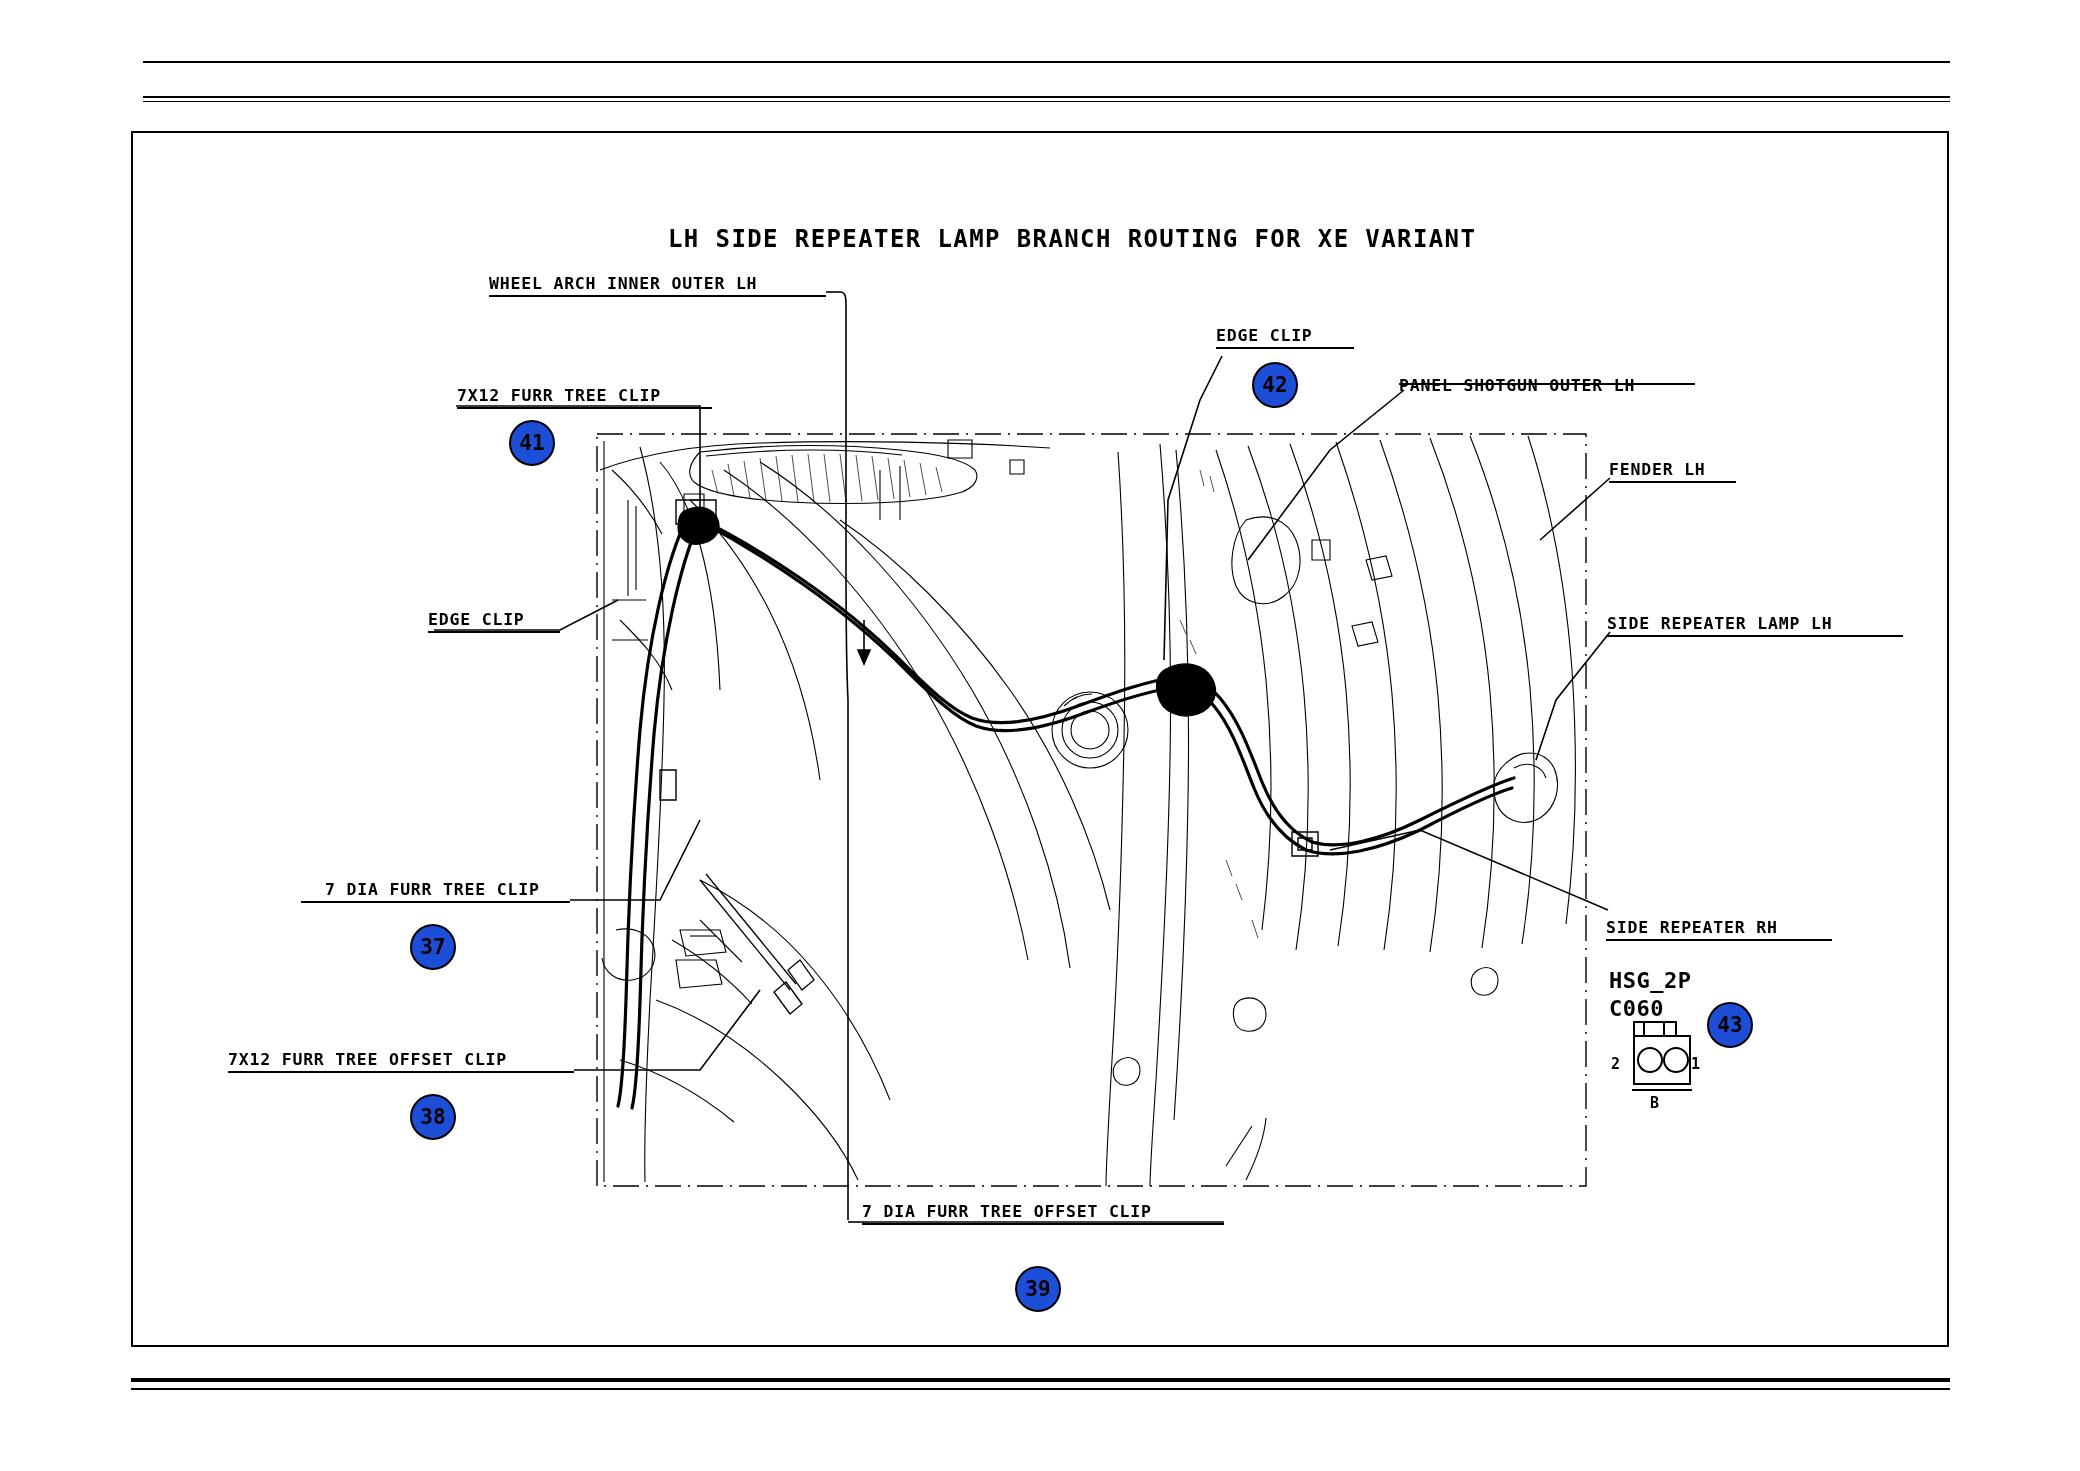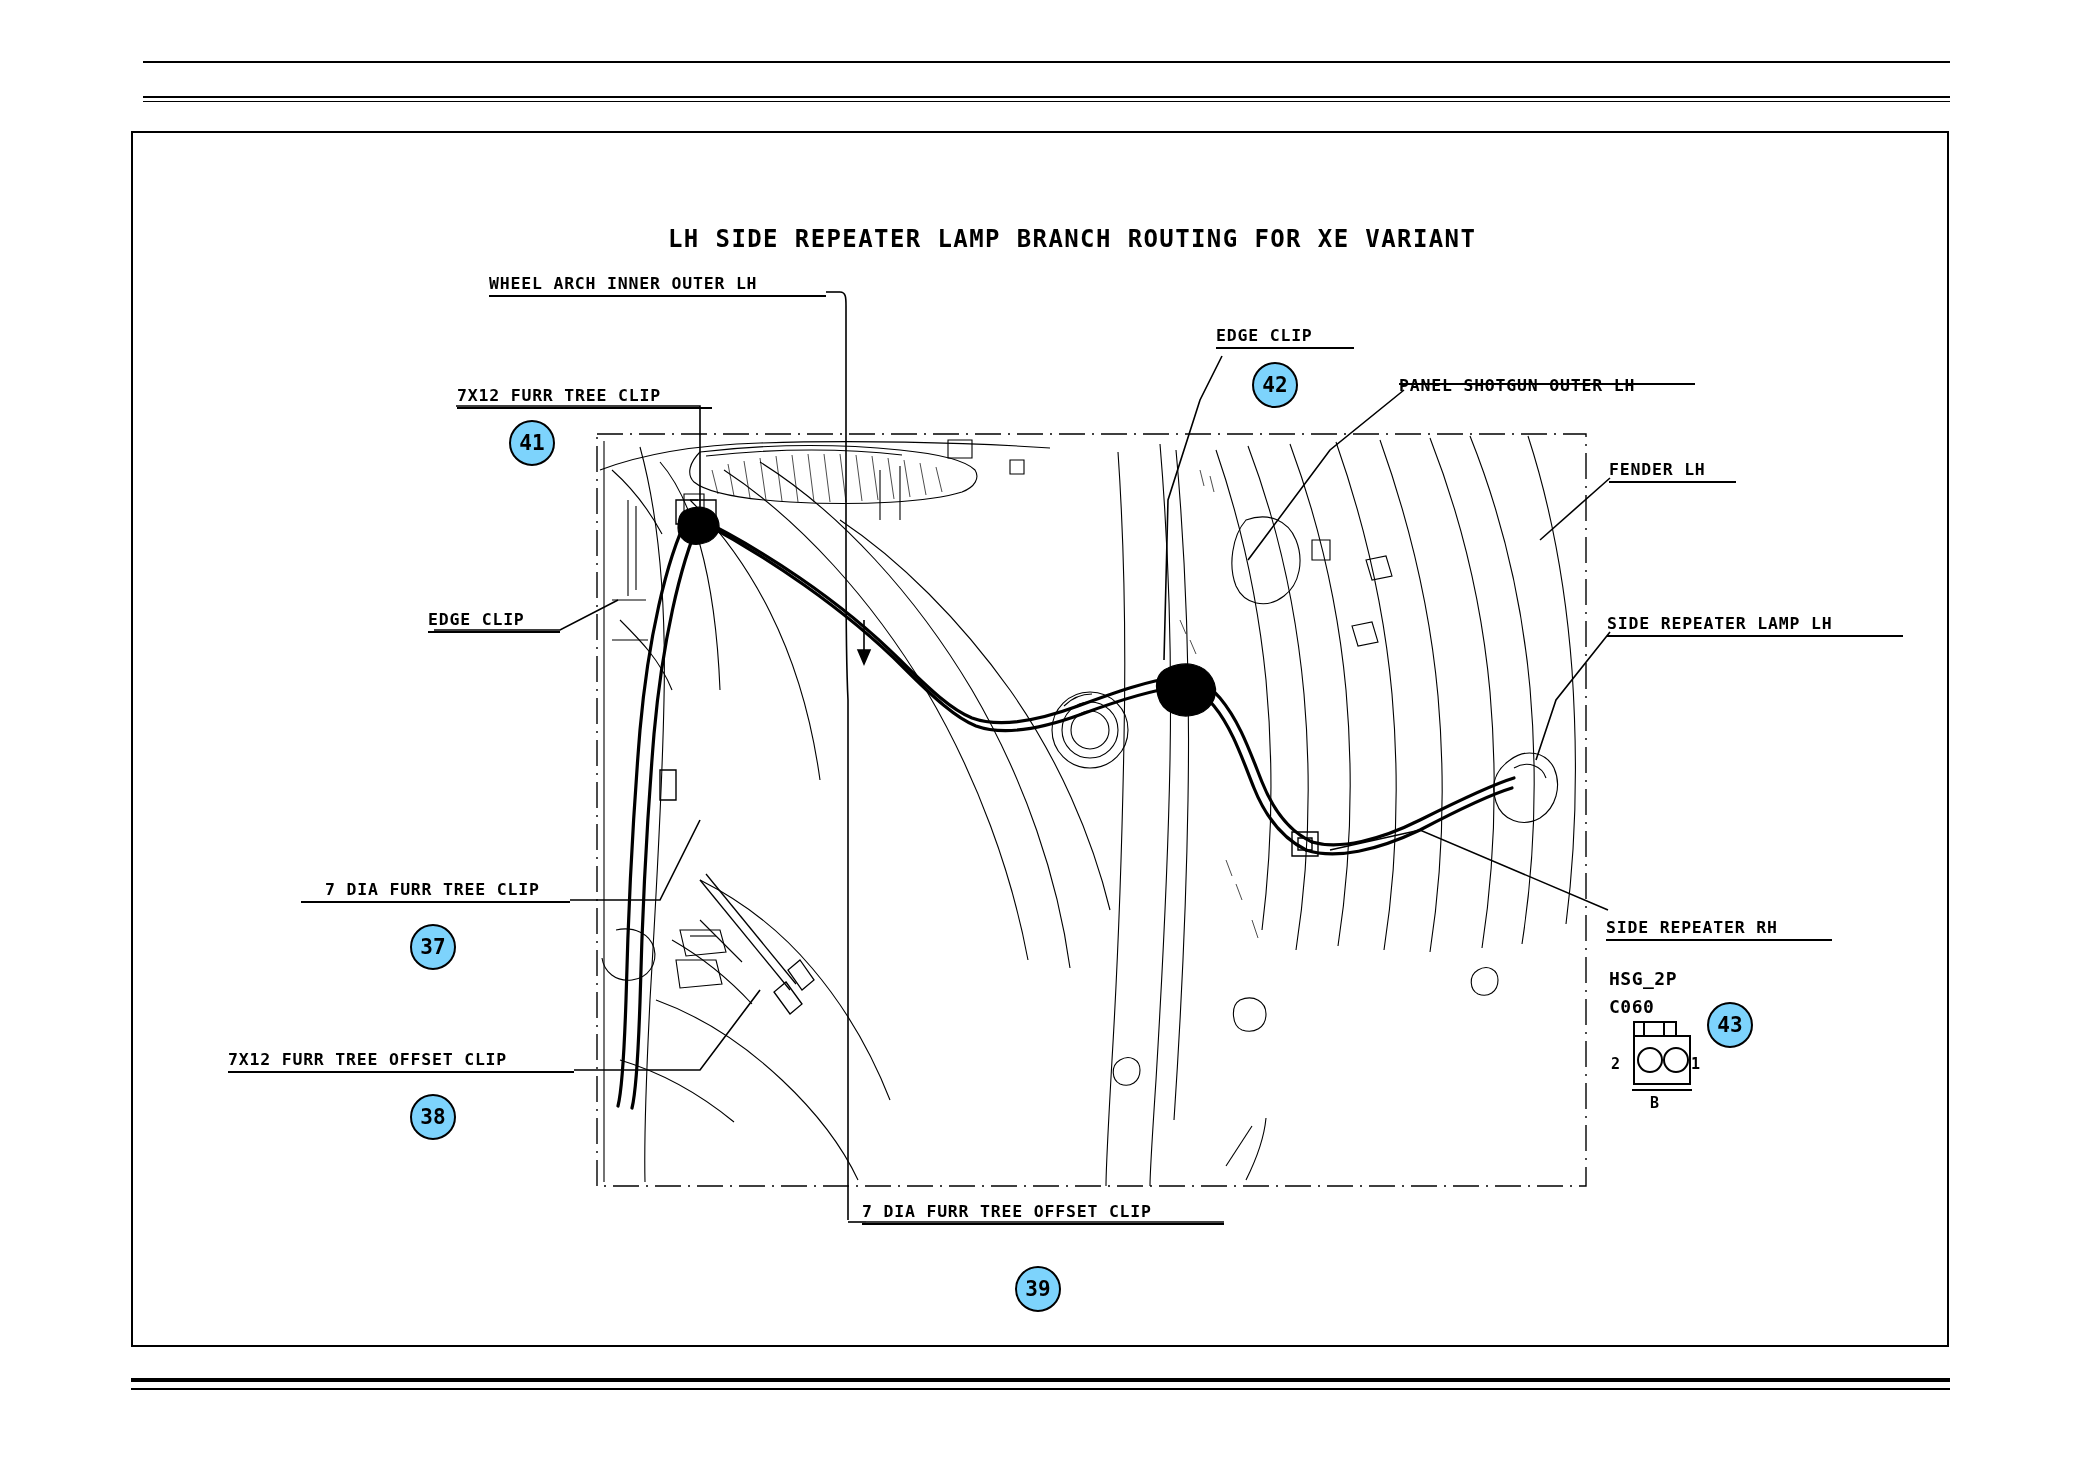--- a/index.html
+++ b/index.html
@@ -67,26 +67,26 @@
     width: 46px;
     height: 46px;
     border: 2.5px solid #000;
     border-radius: 50%;
     box-sizing: border-box;
     display: flex;
     align-items: center;
     justify-content: center;
     font-size: 21px;
     font-weight: bold;
-    background: #7dd3fc;
+    background: #1d4ed8;
   }
 
   .conn-label {
     position: absolute;
-    font-size: 18px;
+    font-size: 22px;
     font-weight: bold;
     letter-spacing: 0.5px;
     white-space: nowrap;
   }
 
   svg.overlay {
     position: absolute;
     left: 0; top: 0;
     width: 2080px;
     height: 1471px;

